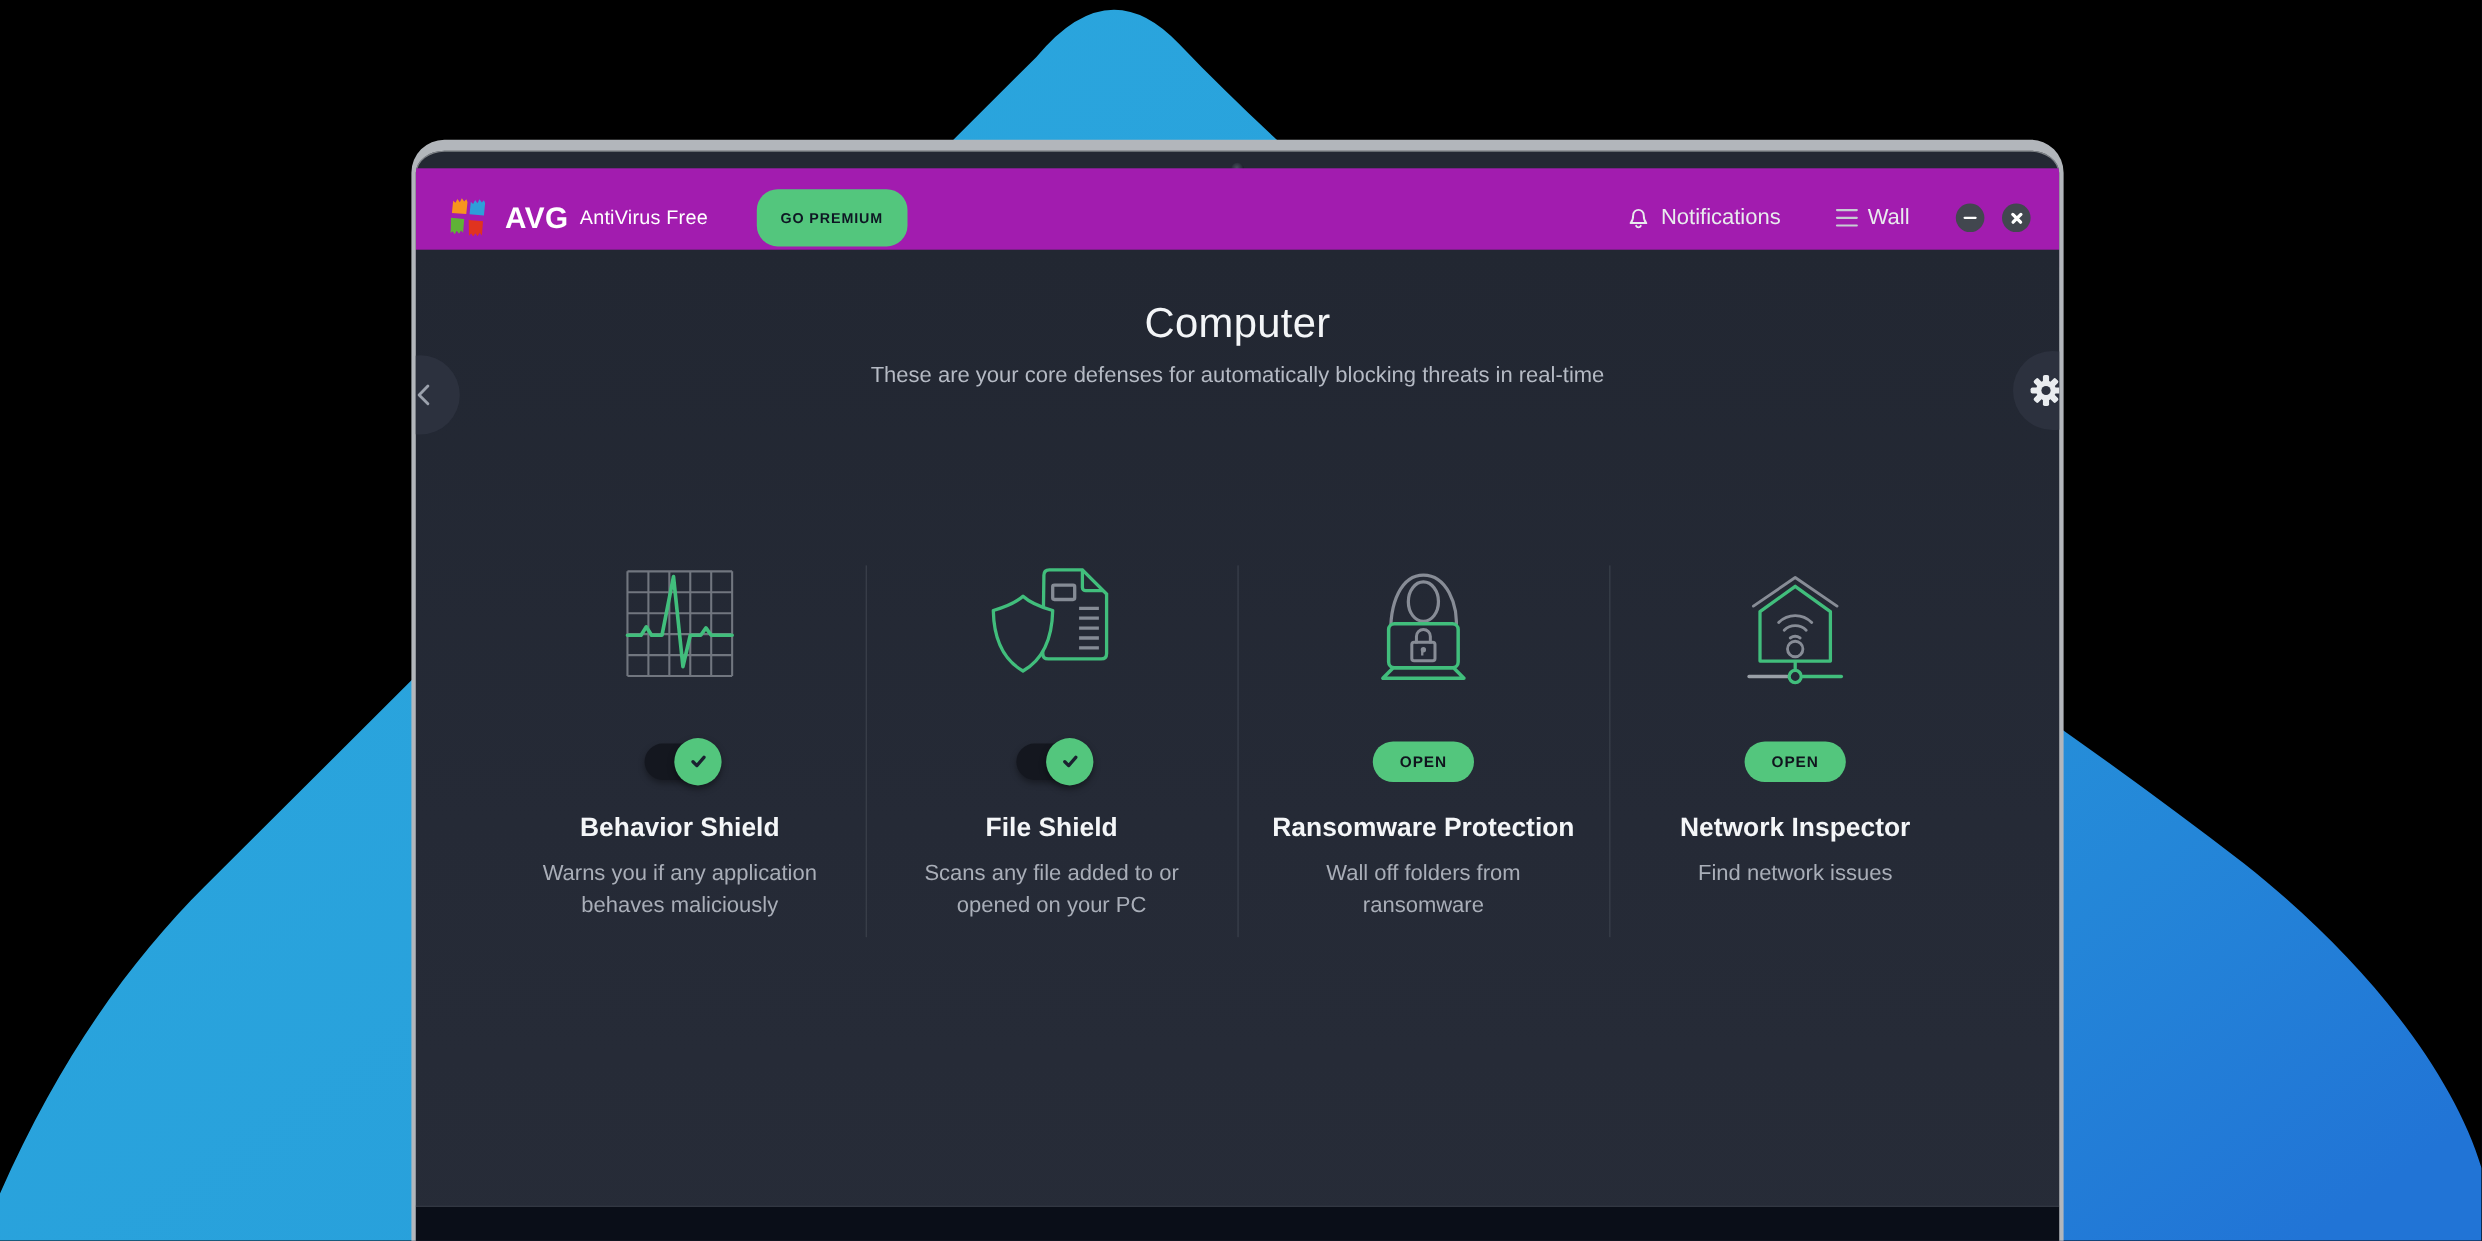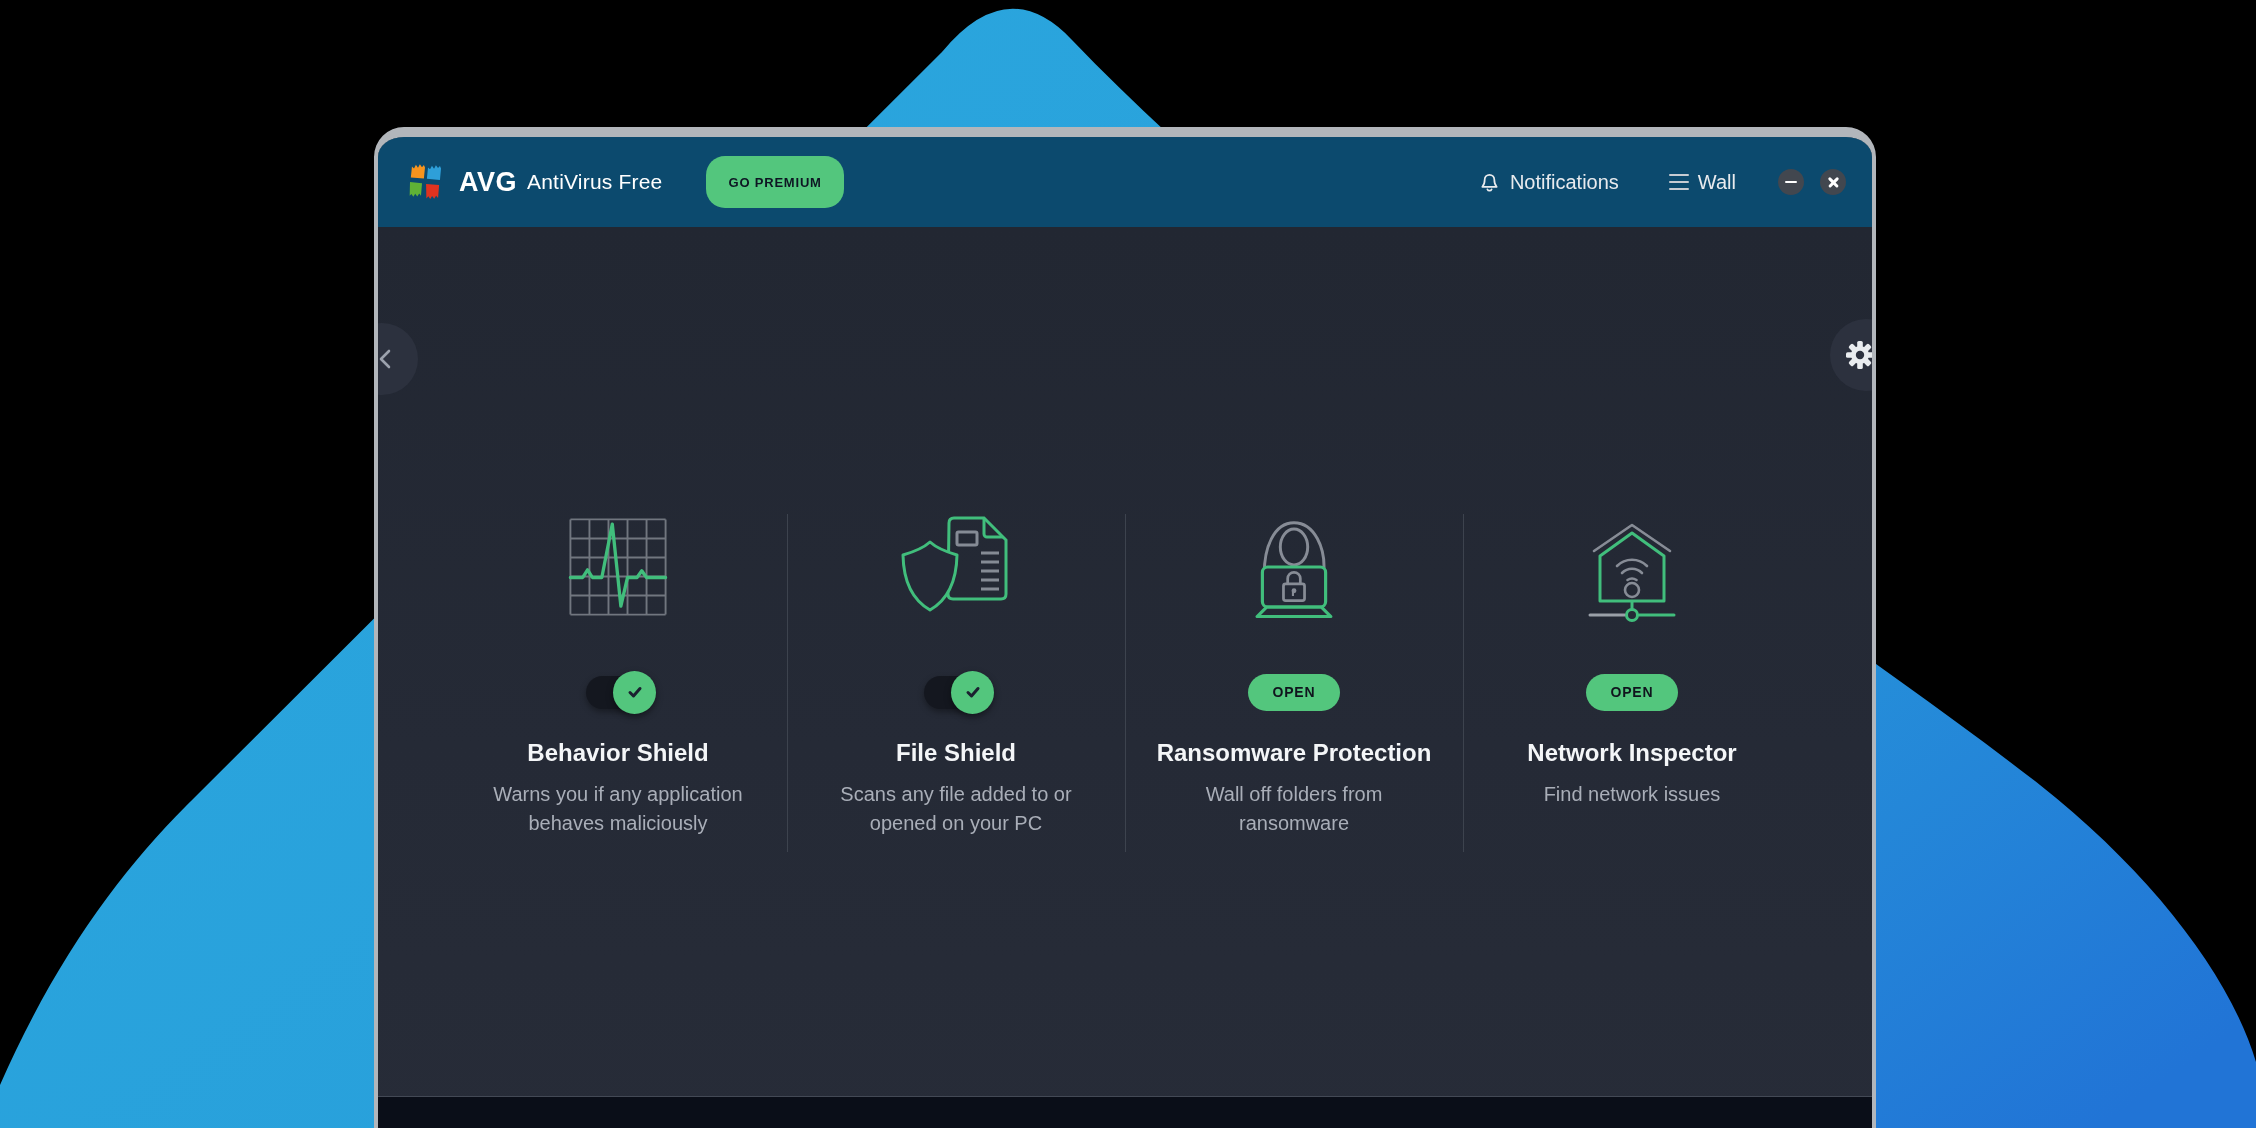--- a/index.html
+++ b/index.html
@@ -8,25 +8,25 @@
   .bg-shape{position:absolute;left:0;top:0;}
 
   
   .win{position:absolute;left:374px;top:127px;width:1494px;height:1035px;
     border:4px solid #b2b6bb;border-top-width:10px;border-radius:30px;
     background:#232833;overflow:hidden;box-shadow:0 0 0 1px #7e8287 inset;}
   .cam-dot{position:absolute;left:50%;top:11px;width:12px;height:12px;margin-left:-6px;border-radius:50%;
     background:radial-gradient(circle at 45% 38%,#4a515d 0,#2a303b 45%,#10141d 75%);}
 
   
-  .hdr{position:absolute;left:0;top:0;right:0;height:90px;background:#0c4a6e;
+  .hdr{position:absolute;left:0;top:16px;right:0;height:90px;background:#a21caf;
     display:flex;align-items:center;padding:0 26px 0 28px;box-sizing:border-box;}
   .brand{display:flex;align-items:center;}
   .brand-avg{color:#fff;font-size:27px;font-weight:800;letter-spacing:.5px;margin-left:13px;}
-  .brand-prod{color:#fff;font-size:21px;font-weight:400;margin-left:10px;letter-spacing:.2px;}
+  .brand-prod{color:#fff;font-size:18px;font-weight:400;margin-left:10px;letter-spacing:.2px;}
   .btn-premium{margin-left:44px;height:52px;padding:0 22px;border-radius:19px;border:none;
     background:#53c67d;color:#0e1623;font-size:13px;font-weight:bold;letter-spacing:.8px;
     display:flex;align-items:center;cursor:pointer;font-family:inherit;}
   .hdr-spacer{flex:1;}
   .hdr-item{display:flex;align-items:center;color:#e9ebee;font-size:20px;font-weight:500;cursor:pointer;text-align:right;}
   .hdr-item .lbl{margin-left:9px;}
   .menu-item{margin-left:50px;}
   .winbtn{width:26px;height:26px;border-radius:50%;background:#42474f;display:flex;
     align-items:center;justify-content:center;cursor:pointer;}
   .winbtn.min{margin-left:42px;}
@@ -154,20 +154,24 @@
             <rect x="-2.8" y="-14" width="5.6" height="7" rx="1.6" transform="rotate(135)"></rect>
             <rect x="-2.8" y="-14" width="5.6" height="7" rx="1.6" transform="rotate(180)"></rect>
             <rect x="-2.8" y="-14" width="5.6" height="7" rx="1.6" transform="rotate(225)"></rect>
             <rect x="-2.8" y="-14" width="5.6" height="7" rx="1.6" transform="rotate(270)"></rect>
             <rect x="-2.8" y="-14" width="5.6" height="7" rx="1.6" transform="rotate(315)"></rect>
             <circle r="4.2" fill="#2c313e"></circle>
           </g>
         </svg>
       </div>
 
+      <div class="hero">
+        <div class="page-title">Computer</div>
+        <div class="page-sub">These are your core defenses for automatically blocking threats in real-time</div>
+      </div>
 
       <div class="features">
         <div class="vdiv" style="left:338px"></div>
         <div class="vdiv" style="left:676px"></div>
         <div class="vdiv" style="left:1014px"></div>
 
         <div class="feat">
           <div class="feat-icon">
             <svg width="150" height="118" viewBox="0 0 150 124" fill="none">
               <path d="M25,12 V112 M45,12 V112 M65,12 V112 M85,12 V112 M105,12 V112 M125,12 V112

